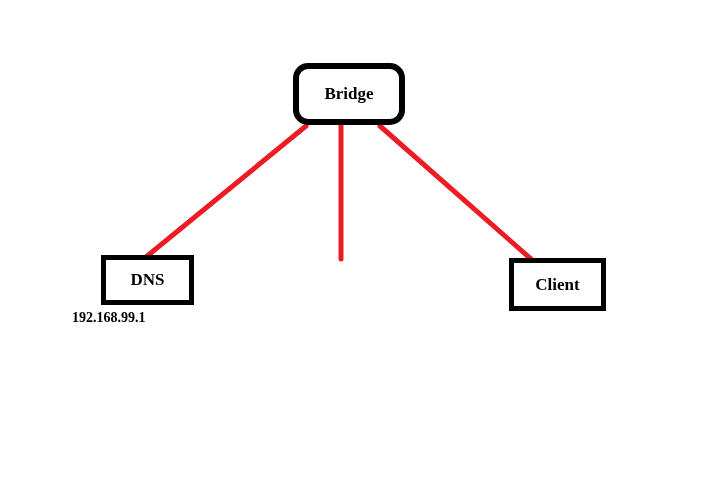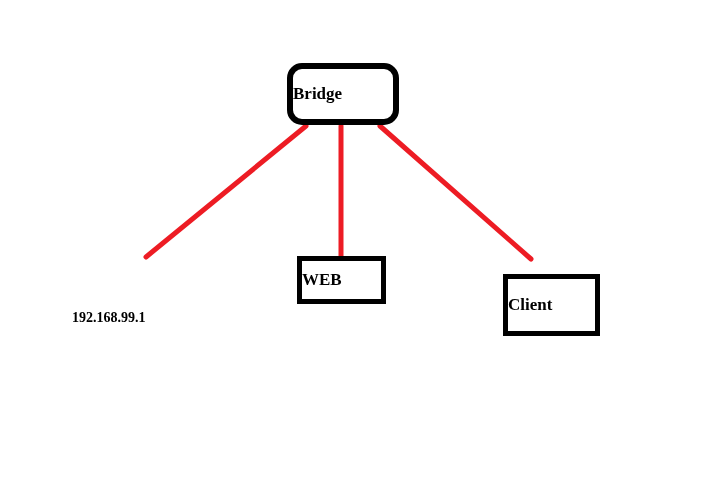--- a/index.html
+++ b/index.html
@@ -24,24 +24,25 @@
     height: 480px;
     z-index: 1;
   }
   .node {
     position: absolute;
     box-sizing: border-box;
     background: #ffffff;
     border: 5px solid #000000;
     display: flex;
     align-items: center;
-    justify-content: flex-start;
+    justify-content: center;
     font-weight: bold;
     font-size: 17px;
     z-index: 2;
+    margin-left: 6px;
   }
   .node-bridge {
     left: 287px;
     top: 63px;
     width: 112px;
     height: 62px;
     border-width: 6px;
     border-radius: 15px;
   }
   .node-dns {
@@ -51,23 +52,23 @@
     height: 50px;
   }
   .node-web {
     left: 297px;
     top: 256px;
     width: 89px;
     height: 48px;
   }
   .node-client {
     left: 503px;
-    top: 274px;
+    top: 258px;
     width: 97px;
-    height: 62px;
+    height: 53px;
   }
   .ip-label {
     position: absolute;
     font-weight: bold;
     font-size: 14px;
     white-space: nowrap;
     z-index: 2;
   }
   .ip-dns    { left: 72px;  top: 310px; }
   .ip-web    { left: 286px; top: 308px; }
@@ -81,24 +82,24 @@
   <svg class="links-svg" viewBox="0 0 720 480" xmlns="http://www.w3.org/2000/svg">
     <line x1="306" y1="126" x2="146" y2="257" stroke-width="5" stroke-linecap="round" stroke="#ED1C24"></line>
     <line x1="341" y1="126" x2="341" y2="259" stroke-width="5" stroke-linecap="round" stroke="#ED1C24"></line>
     <line x1="380" y1="126" x2="531" y2="259" stroke-width="5" stroke-linecap="round" stroke="#ED1C24"></line>
   </svg>
 
   <div class="node node-bridge">
     <span>Bridge</span>
   </div>
 
+  <div class="node node-dns">
+    <span>DNS</span>
+  </div>
 
-  <div class="node node-web">
-    <span>WEB</span>
-  </div>
 
   <div class="node node-client">
     <span>Client</span>
   </div>
 
   <div class="ip-label ip-dns">192.168.99.1</div>
 
 
 
 </div>

